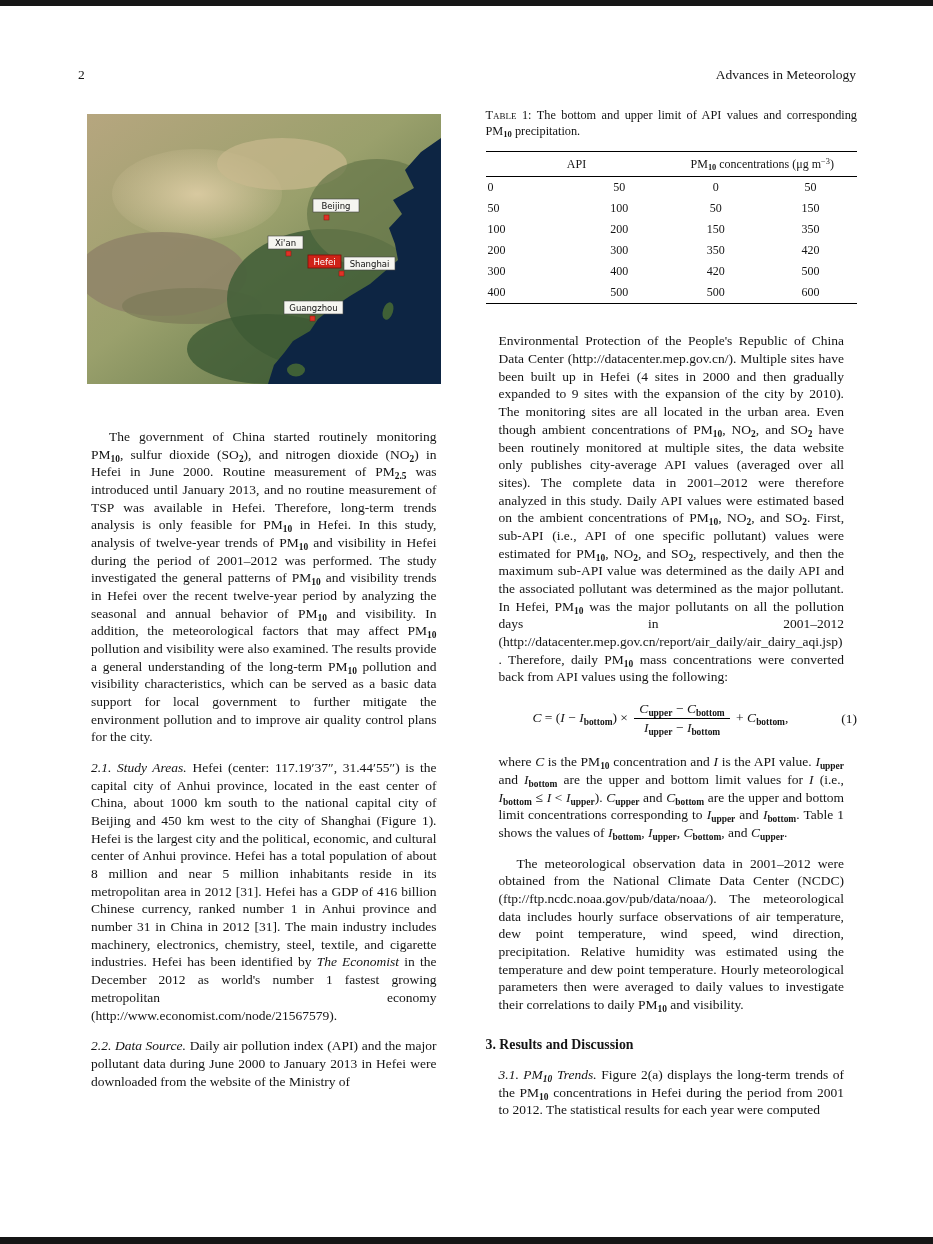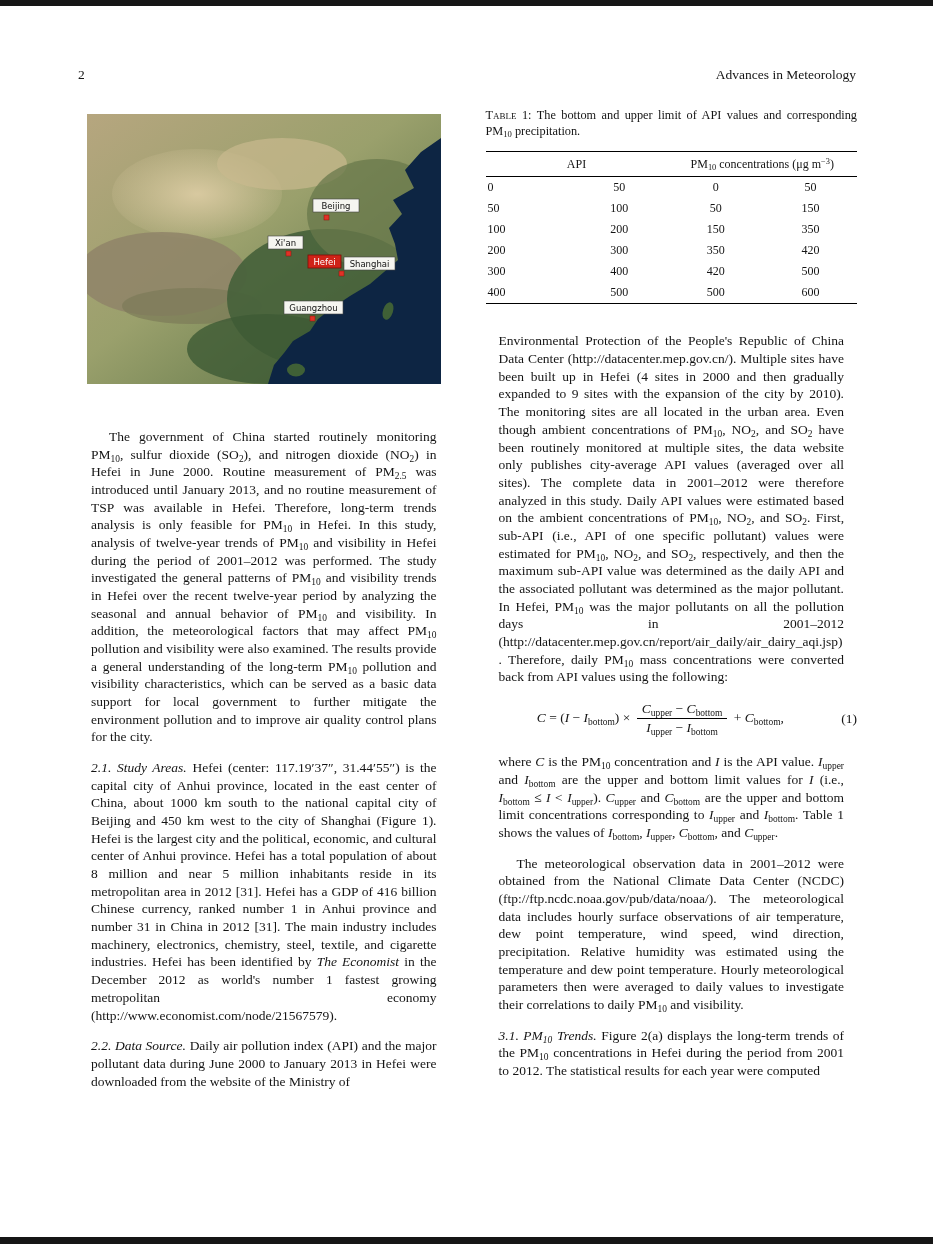--- a/index.html
+++ b/index.html
@@ -39,21 +39,21 @@
 
   
   .para { margin: 13px; }
   .para + .para { margin-top: 13px; }
   .indent { text-indent: 18px; }
   h2.sec {
     font-size: 13.8px; font-weight: bold; text-align: left;
     margin: 22px 0 12px 0; line-height: 1.25;
   }
   .i  { font-style: italic; }
-  .sub { font-size: 0.70em; vertical-align: -0.28em; line-height: 0; }
+  .sub { font-size: 0.70em; vertical-align: -0.28em; line-height: 0; font-weight: bold; }
   .sup { font-size: 0.70em; vertical-align: 0.50em; line-height: 0; }
   .sc { font-variant: small-caps; }
 
   
   .tcap { text-align: justify; margin-bottom: 12px; }
   table.apitable {
     width: 100%; border-collapse: collapse;
     border-top: 1.4px solid #000; border-bottom: 1.4px solid #000;
     margin-bottom: 28px;
   }
@@ -205,19 +205,20 @@
 
       <div class="equation">
         <span class="eq-body"><span><span class="i">C</span><span> = (</span><span class="i">I</span><span> − </span><span class="i">I</span><span class="sub">bottom</span><span>) × </span></span><span class="frac"><span class="fnum"><span class="i">C</span><span class="sub">upper</span><span> − </span><span class="i">C</span><span class="sub">bottom</span></span><span class="fden"><span class="i">I</span><span class="sub">upper</span><span> − </span><span class="i">I</span><span class="sub">bottom</span></span></span><span><span> + </span><span class="i">C</span><span class="sub">bottom</span><span>,</span></span></span>
         <span class="eq-num">(1)</span>
       </div>
 
       <p class="para"><span>where </span><span class="i">C</span><span> is the PM</span><span class="sub">10</span><span> concentration and </span><span class="i">I</span><span> is the API value. </span><span class="i">I</span><span class="sub">upper</span><span> and </span><span class="i">I</span><span class="sub">bottom</span><span> are the upper and bottom limit values for </span><span class="i">I</span><span> (i.e., </span><span class="i">I</span><span class="sub">bottom</span><span> ≤ </span><span class="i">I</span><span> &lt; </span><span class="i">I</span><span class="sub">upper</span><span>). </span><span class="i">C</span><span class="sub">upper</span><span> and </span><span class="i">C</span><span class="sub">bottom</span><span> are the upper and bottom limit concentrations corresponding to </span><span class="i">I</span><span class="sub">upper</span><span> and </span><span class="i">I</span><span class="sub">bottom</span><span>. Table 1 shows the values of </span><span class="i">I</span><span class="sub">bottom</span><span>, </span><span class="i">I</span><span class="sub">upper</span><span>, </span><span class="i">C</span><span class="sub">bottom</span><span>, and </span><span class="i">C</span><span class="sub">upper</span><span>.</span></p>
 
       <p class="para indent"><span>The meteorological observation data in 2001–2012 were obtained from the National Climate Data Center (NCDC) (ftp://ftp.ncdc.noaa.gov/pub/data/noaa/). The meteorological data includes hourly surface observations of air temperature, dew point temperature, wind speed, wind direction, precipitation. Relative humidity was estimated using the temperature and dew point temperature. Hourly meteorological parameters then were averaged to daily values to investigate their correlations to daily PM</span><span class="sub">10</span><span> and visibility.</span></p>
 
+      <h2 class="sec">3. Results and Discussion</h2>
 
       <p class="para"><span class="i">3.1. PM</span><span class="i sub">10</span><span class="i"> Trends. </span><span>Figure 2(a) displays the long-term trends of the PM</span><span class="sub">10</span><span> concentrations in Hefei during the period from 2001 to 2012. The statistical results for each year were computed</span></p>
     </div>
   </div>
 
   <div class="edge bottom"></div>
 </div>
 
 </body></html>

